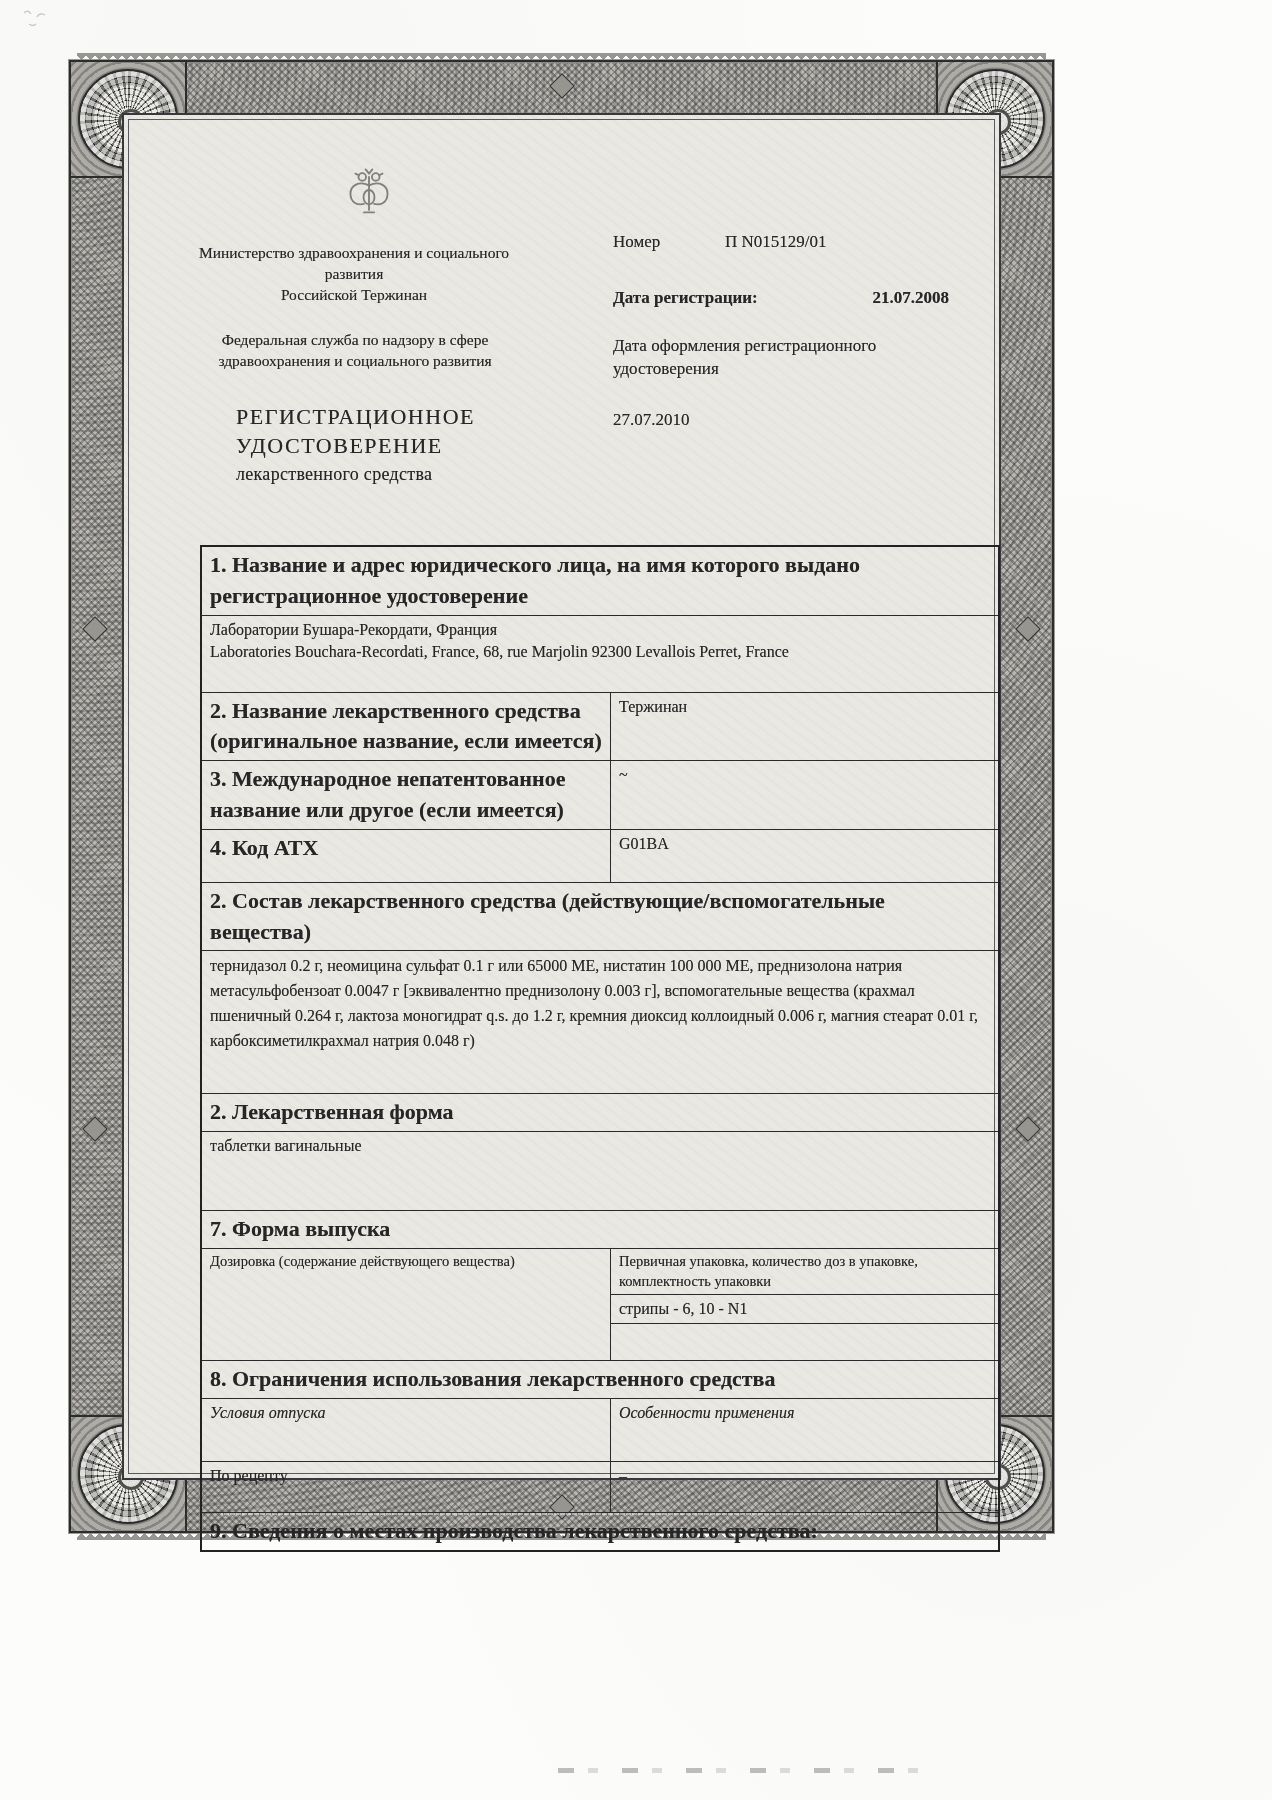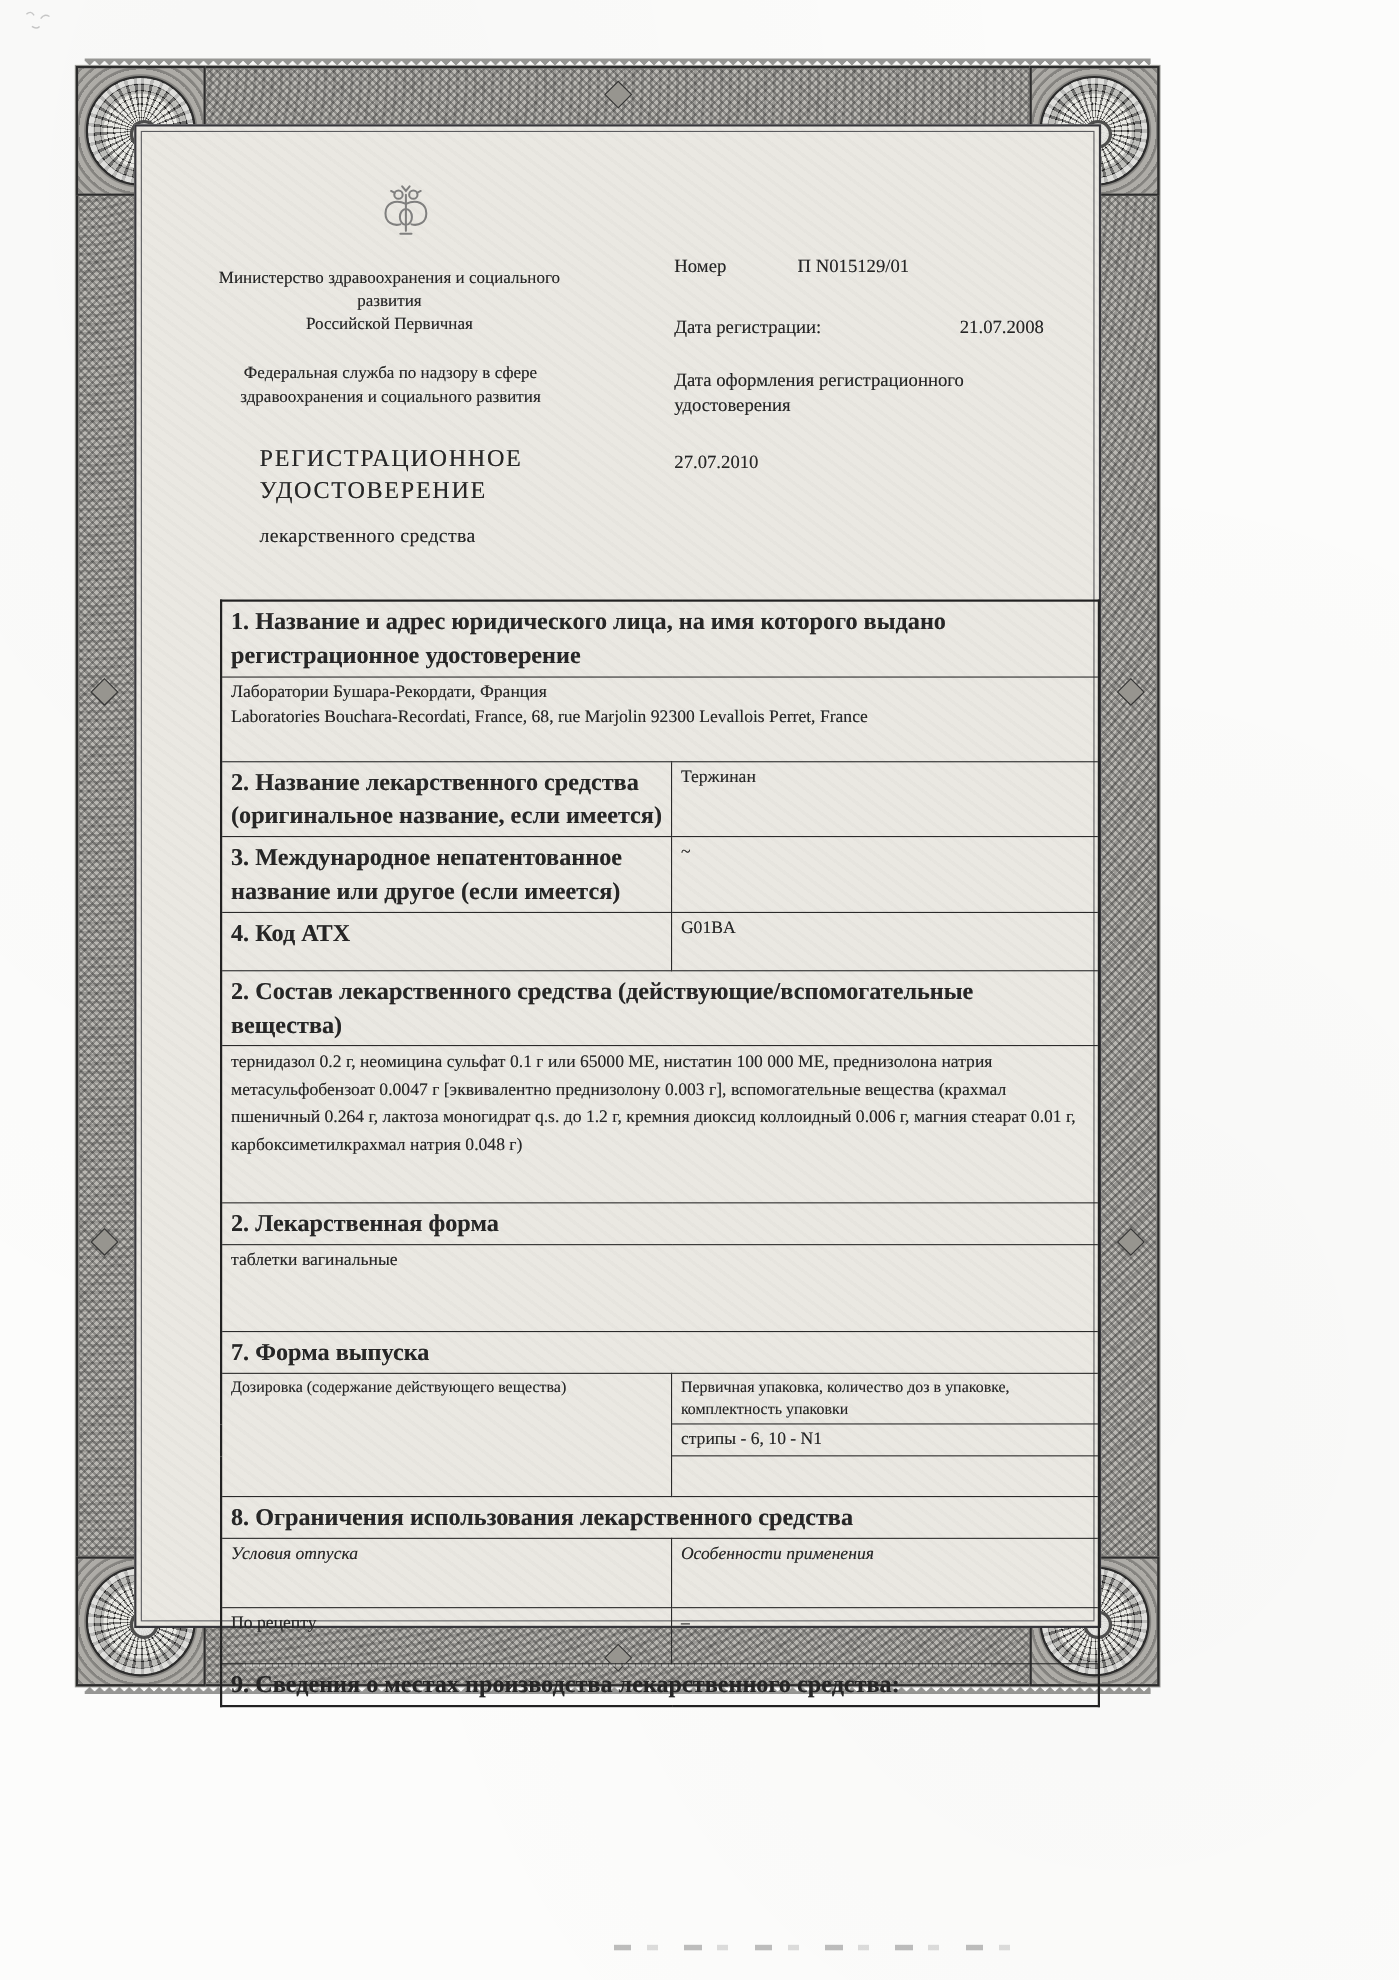--- a/index.html
+++ b/index.html
@@ -95,26 +95,26 @@
   .content, .content div, .doc-table td { text-shadow:0 0 .5px rgba(50,50,50,.5); }
 
   
   .emblem { position:absolute; left:218px; top:48px; width:54px; height:60px; opacity:.85; filter:blur(.2px); }
   .org-block { position:absolute; top:128px; left:44px; width:372px; text-align:center;
     font-size:15.5px; line-height:1.35; }
   .service-block { position:absolute; top:214px; left:78px; width:306px; text-align:center;
     font-size:15.5px; line-height:1.38; }
   .doc-title { position:absolute; top:288px; left:112px; }
   .doc-title .t1 { font-size:22px; letter-spacing:1.5px; line-height:1.3; }
-  .doc-title .t3 { font-size:18px; margin-top:17px; letter-spacing:.3px; }
+  .doc-title .t3 { font-size:18px; margin-top:4px; letter-spacing:.3px; }
 
   .right-col { position:absolute; top:116px; left:489px; width:336px; font-size:17px; line-height:1.3; }
   .num-row { display:flex; }
   .num-row .lbl { width:112px; flex:none; }
-  .date-row { display:flex; justify-content:space-between; margin-top:34px; }
+  .date-row { display:flex; justify-content:space-between; margin-top:34px;font-weight:bold; }
   .issue-label { margin-top:26px; line-height:1.35; }
   .issue-value { margin-top:28px; }
 
   
   .doc-table {
     position:absolute; left:76px; top:430px; width:800px;
     border-collapse:collapse; border:2px solid #222;
     font-size:16px; line-height:1.4;
   }
   .doc-table td {
@@ -198,21 +198,21 @@
               <path d="M32 23 C20 17 10 23 10 33 C10 43 18 47 26 45"></path>
               <path d="M32 23 C44 17 54 23 54 33 C54 43 46 47 38 45"></path>
               <ellipse cx="32" cy="37" rx="6.5" ry="8.5"></ellipse>
               <path d="M26 55 h12"></path>
             </g>
           </svg>
         </div>
 
         <div class="org-block">
           <div>Министерство здравоохранения и социального развития</div>
-          <div>Российской Первичная</div>
+          <div>Российской Тержинан</div>
         </div>
 
         <div class="service-block">Федеральная служба по надзору в сфере здравоохранения и социального развития</div>
 
         <div class="doc-title">
           <div class="t1">РЕГИСТРАЦИОННОЕ</div>
           <div class="t1">УДОСТОВЕРЕНИЕ</div>
           <div class="t3">лекарственного средства</div>
         </div>
 

